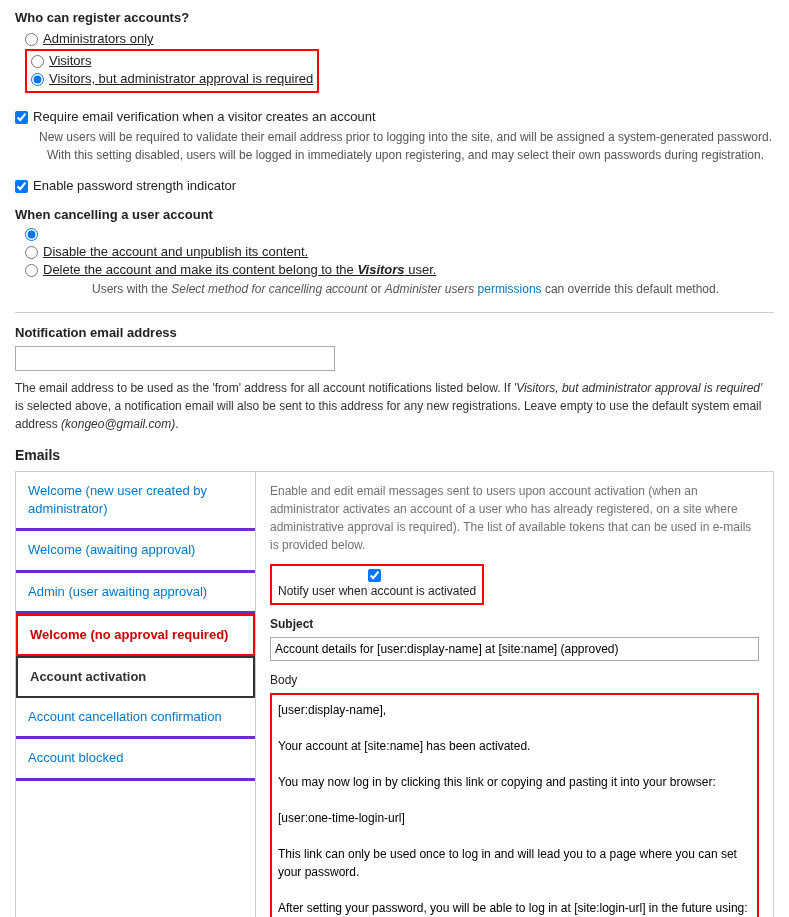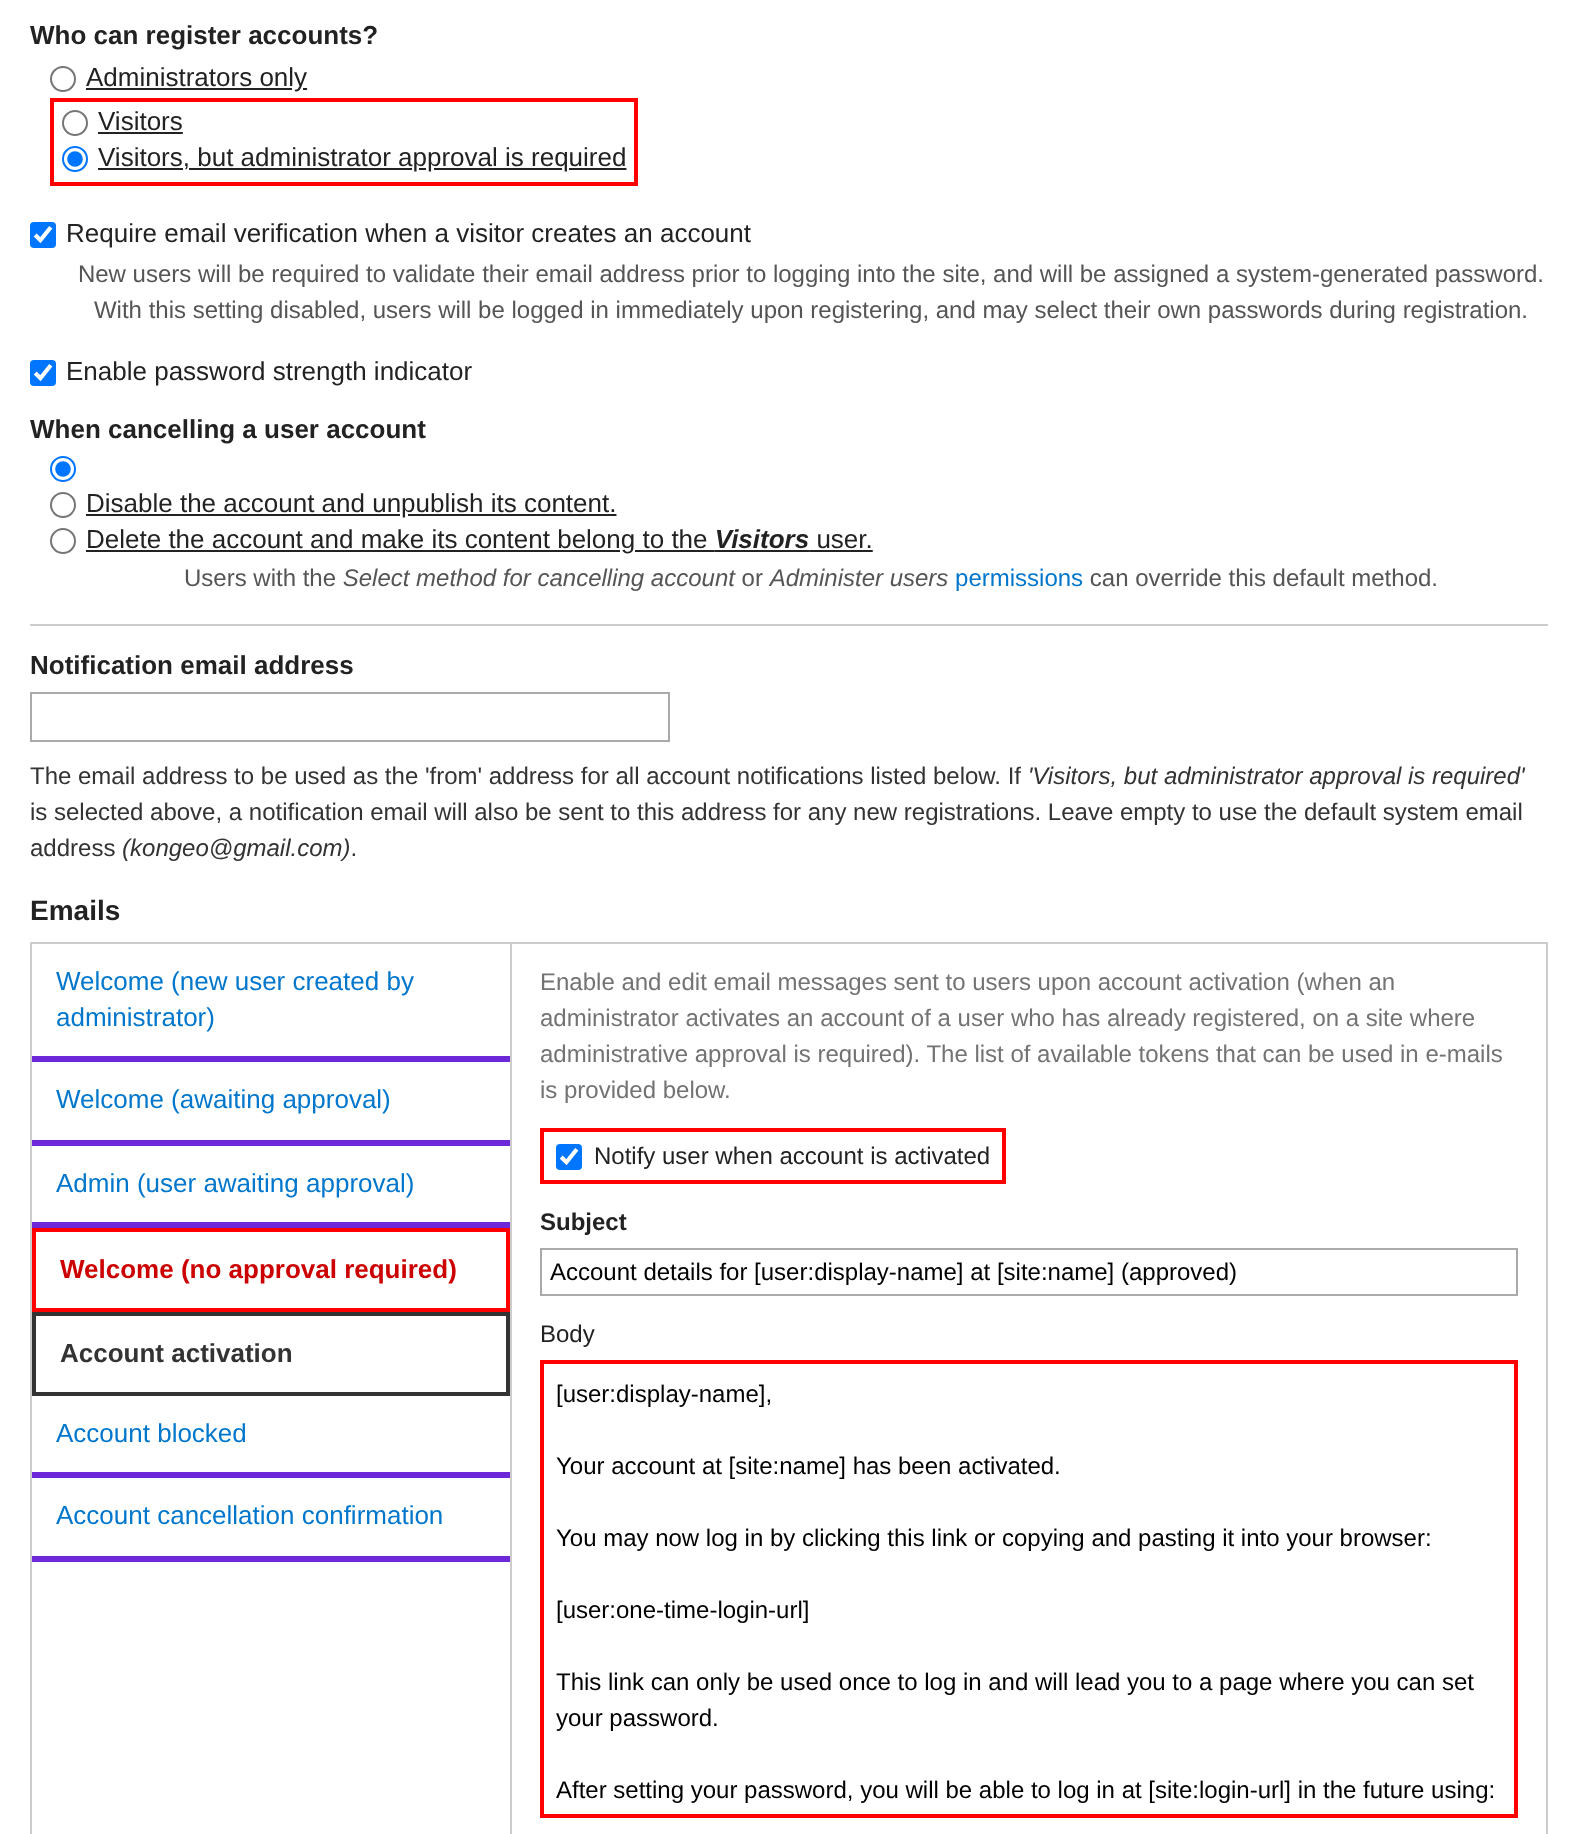--- a/index.html
+++ b/index.html
@@ -32,21 +32,21 @@
       border-bottom: 3px solid #6d28d9;
       color: #07c;
       cursor: pointer;
       font-size: 13px;
       line-height: 1.4;
     }
     .emails-sidebar-item.active-red { border: 2px solid red; color: #c00; font-weight: bold; }
     .emails-sidebar-item.active-black { border: 2px solid #333; font-weight: bold; color: #333; }
     .emails-content { flex: 1; padding: 10px 14px; font-size: 12px; line-height: 1.5; }
     .emails-content-desc { color: #737373; margin-bottom: 10px; }
-    .notify-checkbox-wrapper { border: 2px solid red; display: inline-flex; align-items: center; padding: 3px 6px; margin-bottom: 10px; }
+    .notify-checkbox-wrapper { border: 2px solid red; display: inline-flex; align-items: center; padding: 3px 6px; margin-bottom: 10px; flex-direction: column; }
     .notify-checkbox-wrapper input { margin-right: 6px; }
     .subject-label { font-weight: bold; margin-bottom: 4px; }
     .subject-input { width: 100%; border: 1px solid #aaa; padding: 4px; margin-bottom: 10px; font-size: 12px; }
     .body-label { font-weight: normal; margin-bottom: 4px; }
     .body-textarea-wrapper { border: 2px solid red; }
     .body-textarea {
       width: 100%;
       height: 220px;
       border: none;
       padding: 6px;
@@ -130,22 +130,22 @@
 <div class="section">
   <div class="emails-title">Emails</div>
   <div class="emails-container">
 
     <div class="emails-sidebar">
       <div class="emails-sidebar-item">Welcome (new user created by administrator)</div>
       <div class="emails-sidebar-item">Welcome (awaiting approval)</div>
       <div class="emails-sidebar-item">Admin (user awaiting approval)</div>
       <div class="emails-sidebar-item active-red">Welcome (no approval required)</div>
       <div class="emails-sidebar-item active-black">Account activation</div>
+      <div class="emails-sidebar-item">Account cancellation confirmation</div>
       <div class="emails-sidebar-item">Account blocked</div>
-      <div class="emails-sidebar-item">Account cancellation confirmation</div>
     </div>
 
     <div class="emails-content">
       <div class="emails-content-desc">Enable and edit email messages sent to users upon account activation (when an administrator activates an account of a user who has already registered, on a site where administrative approval is required). The list of available tokens that can be used in e-mails is provided below.</div>
       <div class="notify-checkbox-wrapper">
         <input type="checkbox" checked="" style="">
         <span>Notify user when account is activated</span>
       </div>
       <div class="subject-label">Subject</div>
       <input type="text" class="subject-input" value="Account details for [user:display-name] at [site:name] (approved)" style="">

